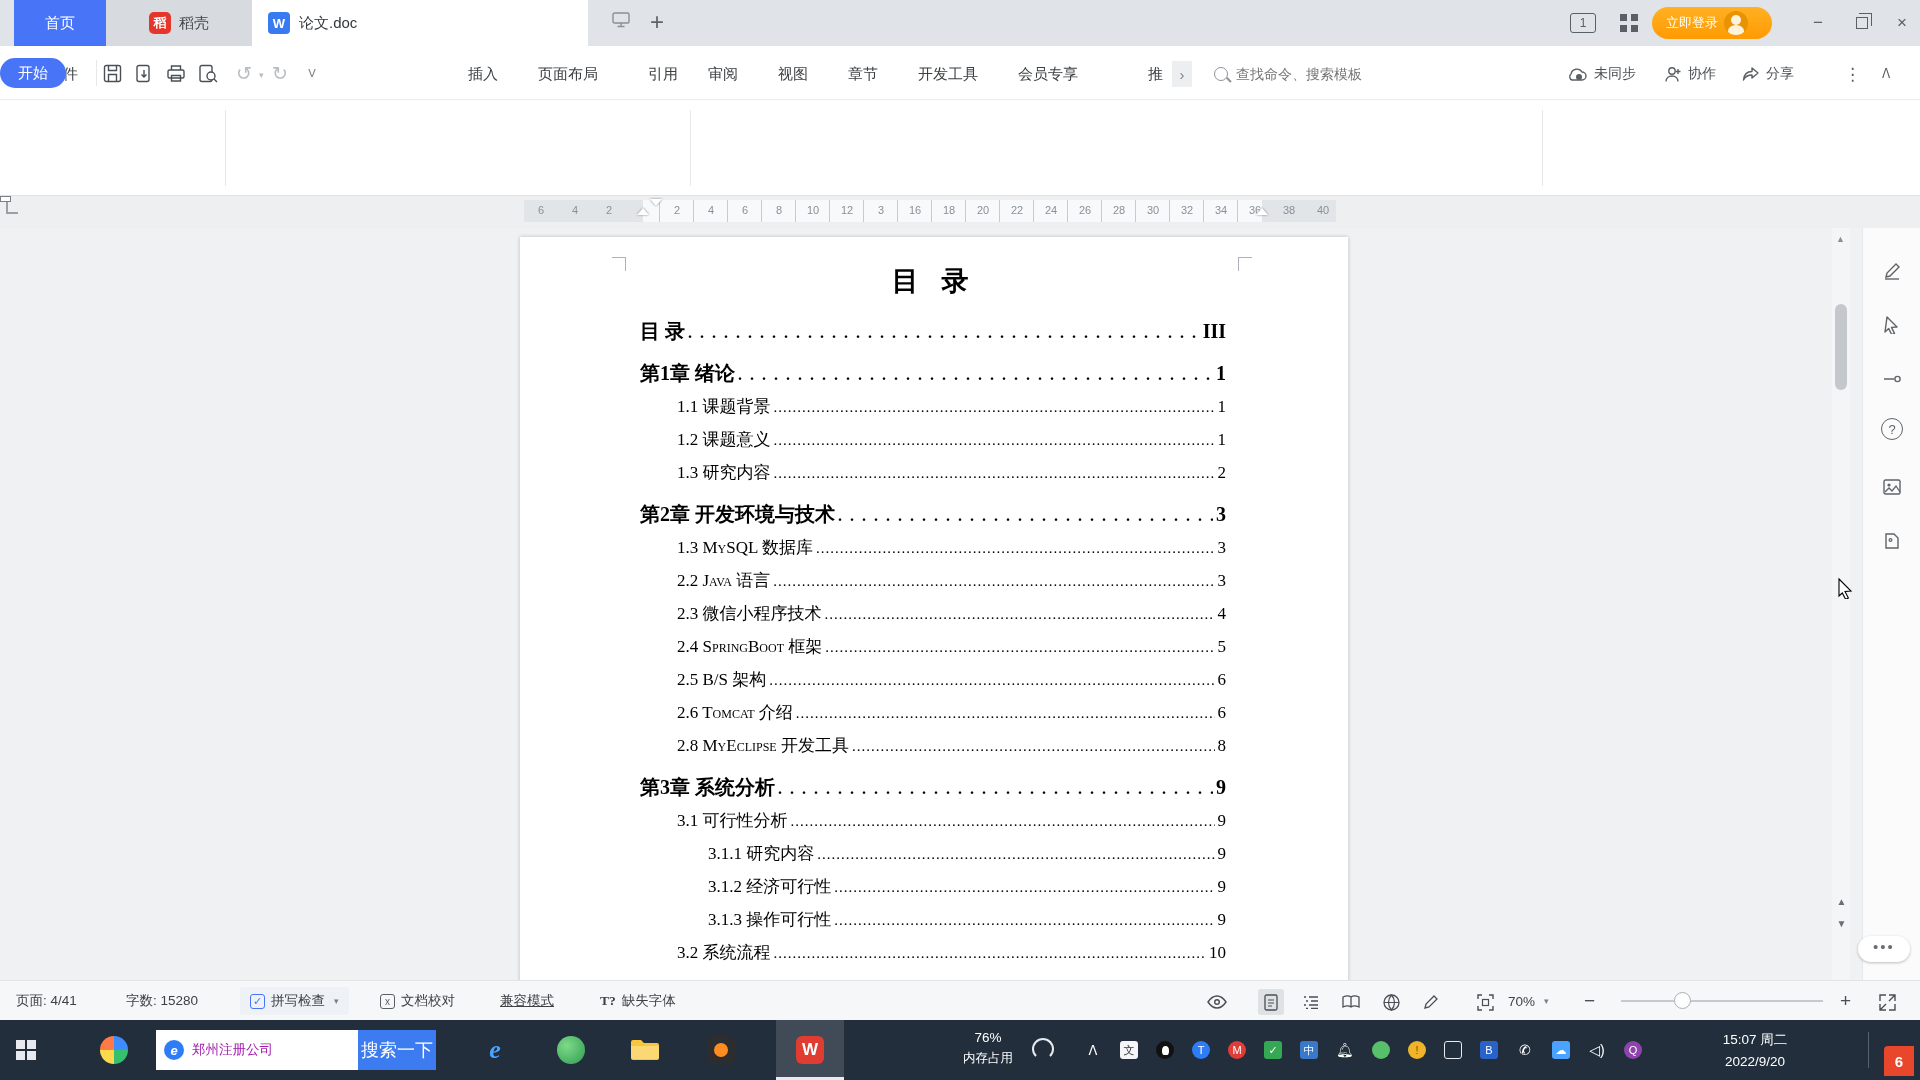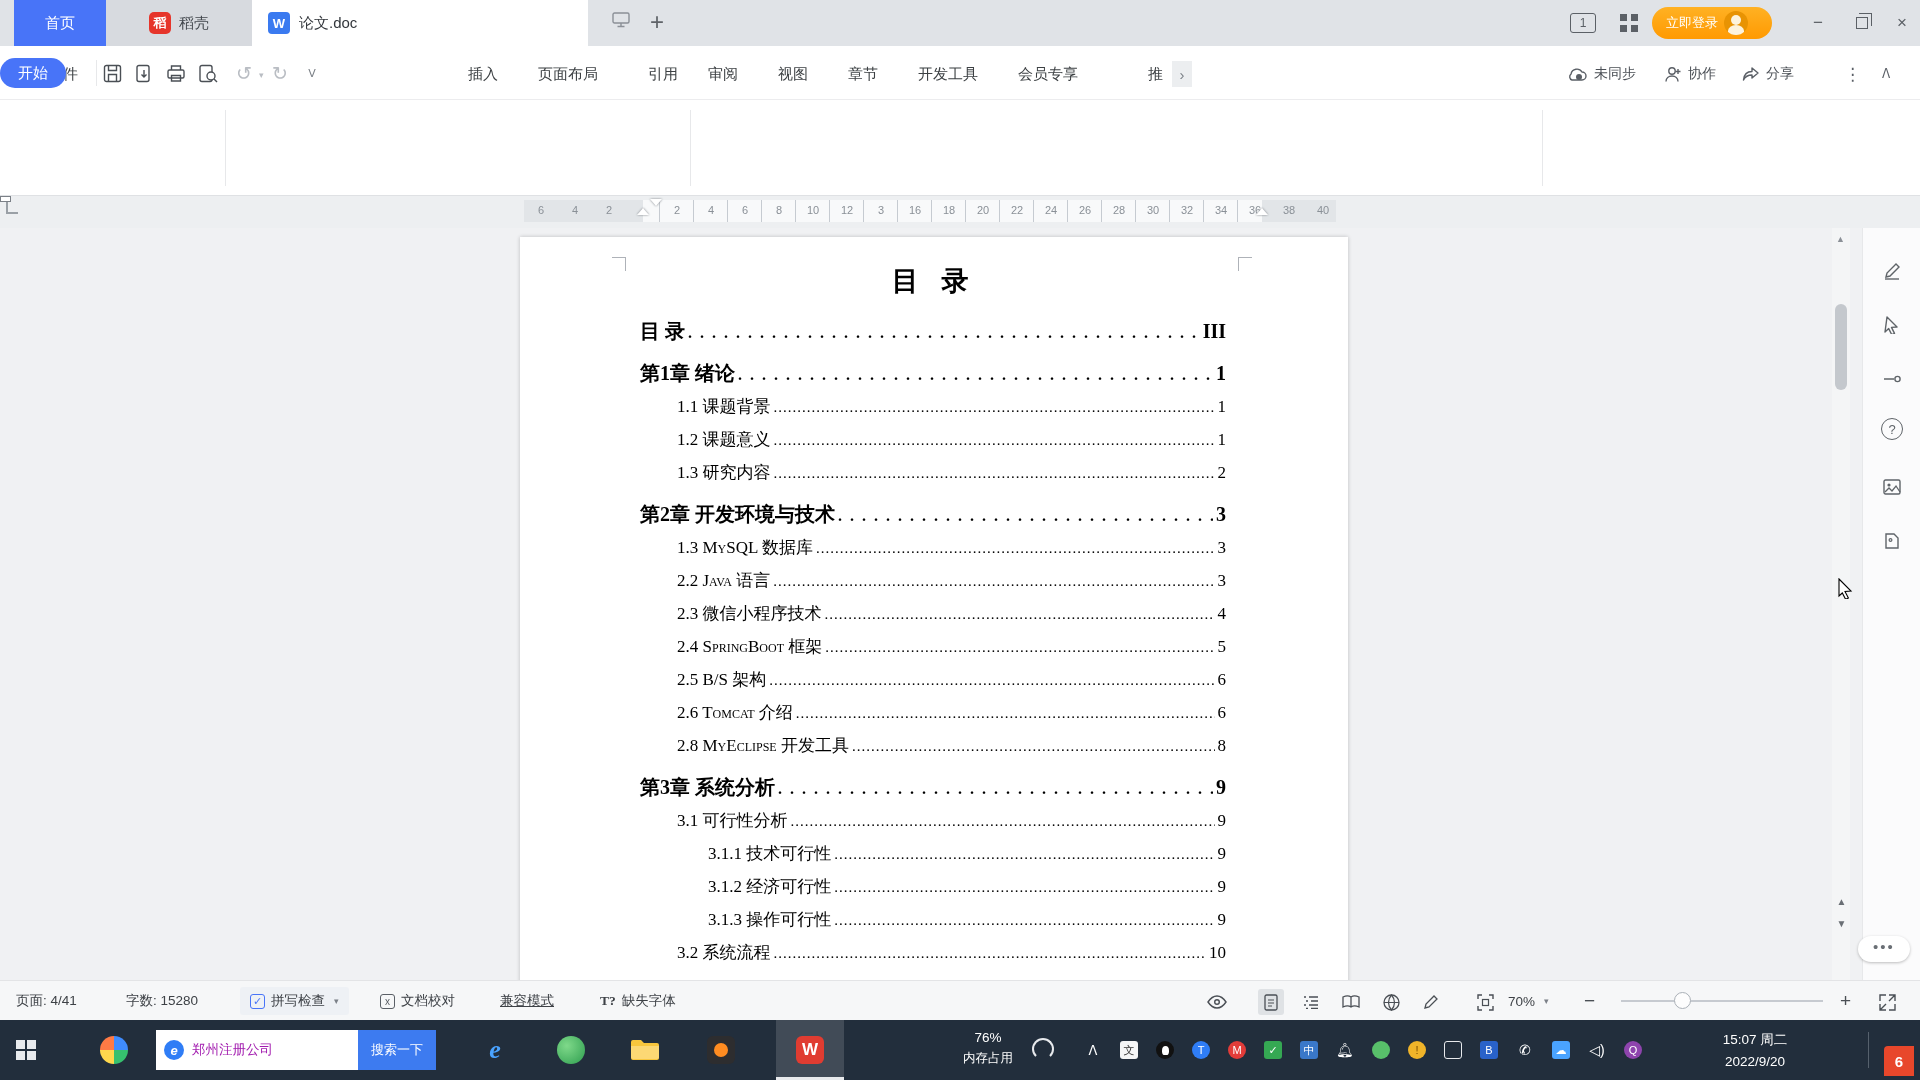--- a/index.html
+++ b/index.html
@@ -120,21 +120,21 @@
   #taskbar { position:absolute; left:0; top:1020px; width:1920px; height:60px; background:#222e3c; color:#fff; }
   #winlogo { left:16px; top:20px; width:20px; height:20px; background:
      linear-gradient(#e8eaed,#e8eaed) 0 0/9px 9px no-repeat,
      linear-gradient(#e8eaed,#e8eaed) 11px 0/9px 9px no-repeat,
      linear-gradient(#e8eaed,#e8eaed) 0 11px/9px 9px no-repeat,
      linear-gradient(#e8eaed,#e8eaed) 11px 11px/9px 9px no-repeat; position:absolute; cursor:pointer; }
   #pinwheel { position:absolute; left:100px; top:16px; width:28px; height:28px; border-radius:50%; background:conic-gradient(#3f8cff 0 25%, #36c06e 25% 50%, #ffd84d 50% 75%, #ff7a45 75% 100%); cursor:pointer; }
   #tsearch { position:absolute; left:156px; top:10px; width:280px; height:40px; background:#fff; display:flex; align-items:center; padding-left:8px; gap:8px; }
   #tsearch .eic { width:20px; height:20px; border-radius:50%; background:#2f7df6; color:#fff; font-size:13px; font-weight:bold; display:flex; align-items:center; justify-content:center; font-style:italic; }
   #tsearch input { border:none; outline:none; font-size:13.5px; color:#a21caf; width:150px; }
-  #tsearch-btn { position:absolute; left:358px; top:10px; width:78px; height:40px; background:#3d7bf0; color:#fff; font-size:13px; display:flex; align-items:center; justify-content:center; cursor:pointer; }
+  #tsearch-btn { position:absolute; left:358px; top:10px; width:78px; height:40px; background:#3d7bf0; color:#fff; font-size:18px; display:flex; align-items:center; justify-content:center; cursor:pointer; }
   .appic { position:absolute; top:13px; width:34px; height:34px; display:flex; align-items:center; justify-content:center; font-weight:bold; font-size:20px; cursor:pointer; }
   #app-wps-cell { position:absolute; left:776px; top:0; width:68px; height:60px; background:rgba(255,255,255,.14); border-bottom:3px solid #e8eaed; }
   #mem { position:absolute; left:946px; top:8px; text-align:center; width:84px; line-height:1.55; font-size:13.5px; cursor:default; }
   #gauge { position:absolute; left:1032px; top:18px; width:22px; height:22px; border:2.5px solid #e8eaed; border-radius:50%; border-bottom-color:transparent; }
   .tray { position:absolute; top:21px; width:18px; height:18px; border-radius:3px; font-size:11px; display:flex; align-items:center; justify-content:center; color:#fff; cursor:pointer; }
   #clock { position:absolute; left:1700px; top:9px; width:110px; text-align:center; font-size:13.5px; line-height:1.6; cursor:default; }
   #corner-badge { position:absolute; left:1884px; top:26px; width:30px; height:30px; background:#e8472b; border-radius:4px 0 0 0; color:#fff; display:flex; align-items:center; justify-content:center; font-size:15px; font-weight:bold; }
   #showdesk { position:absolute; left:1868px; top:12px; width:1px; height:36px; background:#56616d; }
 </style>
 </head>
@@ -219,20 +219,24 @@
     <div class="mitem" style="left:538px;">页面布局</div>
     <div class="mitem" style="left:648px;">引用</div>
     <div class="mitem" style="left:708px;">审阅</div>
     <div class="mitem" style="left:778px;">视图</div>
     <div class="mitem" style="left:848px;">章节</div>
     <div class="mitem" style="left:918px;">开发工具</div>
     <div class="mitem" style="left:1018px;">会员专享</div>
     <div class="mitem" style="left:1148px;">推</div>
     <div class="mitem" style="left:1172px; width:20px; height:26px; top:15px; background:#eceef0; justify-content:center; color:#7b8087;">›</div>
 
+    <div id="msearch">
+      <span class="mag"></span>
+      <input placeholder="查找命令、搜索模板" style="">
+    </div>
 
     <div class="mright" style="left:1566px;">
       <svg class="ic" width="22" height="16" viewBox="0 0 22 16">
           <path d="M6 14h10a4 4 0 000-8 6 6 0 00-11 2 3.5 3.5 0 001 6z" fill="none" stroke="#5a5f66" stroke-width="1.4"></path>
           <circle cx="13" cy="11" r="3" fill="#5a5f66"></circle>
         </svg>
       <span>未同步</span>
     </div>
     <div class="mright" style="left:1664px;">
       <svg class="ic" width="18" height="17" viewBox="0 0 18 17">
@@ -591,21 +595,21 @@
             <span class="t">第3章 系统分析</span>
             <span class="leader"></span>
             <span class="pg">9</span>
           </div>
         <div class="toc-row lv2">
             <span class="t">3.1 可行性分析</span>
             <span class="leader"></span>
             <span class="pg">9</span>
           </div>
         <div class="toc-row lv3">
-            <span class="t">3.1.1 技术可行性</span>
+            <span class="t">3.1.1 研究内容</span>
             <span class="leader"></span>
             <span class="pg">9</span>
           </div>
         <div class="toc-row lv3">
             <span class="t">3.1.2 经济可行性</span>
             <span class="leader"></span>
             <span class="pg">9</span>
           </div>
         <div class="toc-row lv3">
             <span class="t">3.1.3 操作可行性</span>

